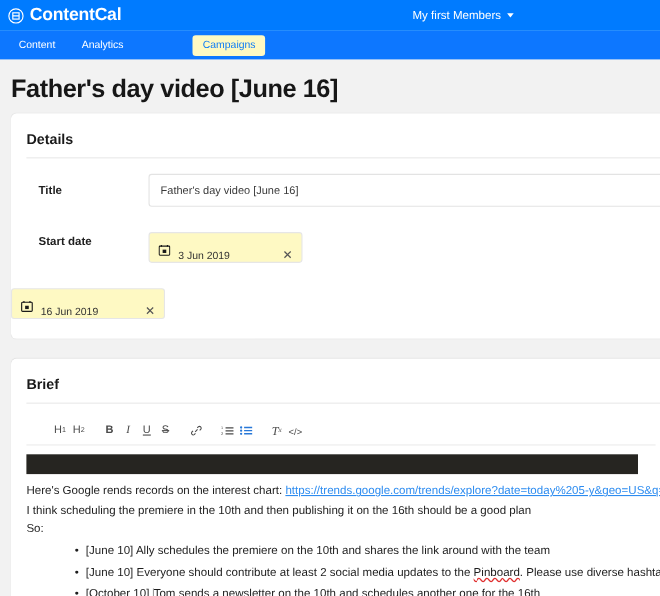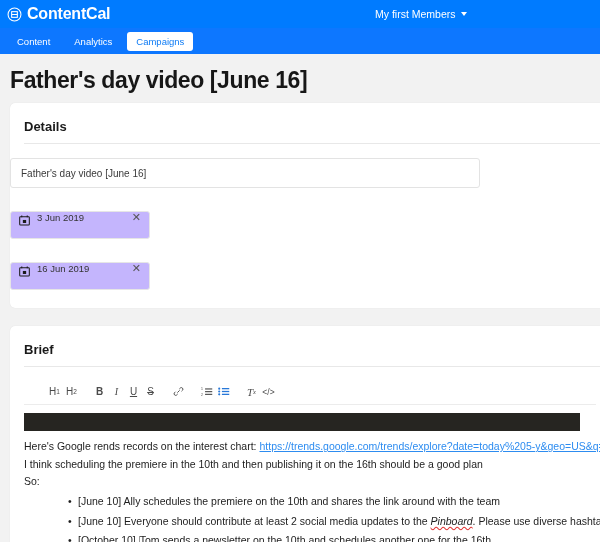--- a/index.html
+++ b/index.html
@@ -70,22 +70,23 @@
     border-radius: 3px;
     display: flex;
     align-items: center;
     color: #ffffff;
     font-size: 9.5px;
     font-weight: 400;
     cursor: pointer;
     white-space: nowrap;
   }
   .tab.active {
-    background: #ffffff;
+    background: #fef9c3;
     color: #0f7cf5;
+    margin-left: 48px;
   }
 
   
   .page-title {
     font-size: 23px;
     font-weight: 700;
     color: #171717;
     letter-spacing: -0.4px;
     padding: 14px 0 10px 10px;
     line-height: 1.1;
@@ -138,23 +139,23 @@
     align-items: center;
     padding: 0 10px;
     font-size: 10px;
     color: #3a3a3a;
   }
   .date-input {
     height: 28px;
     width: 140px;
     border: 1px solid #e6e6e6;
     border-radius: 3px;
-    background: #c4b5fd;
-    display: flex;
-    align-items: flex-start;
+    background: #fef9c3;
+    display: flex;
+    align-items: flex-end;
     padding: 0 8px;
     gap: 7px;
     position: relative;
     margin-top: 11px;
   }
   .date-value {
     font-size: 9.5px;
     color: #333333;
     flex: 1;
   }
@@ -227,21 +228,20 @@
   }
   .ed-list li:before {
     content: "•";
     position: absolute;
     left: 0;
     color: #1d1d1d;
   }
   .spell {
     text-decoration: underline wavy #e03131;
     text-decoration-skip-ink: none;
-    font-style: italic;
   }
   .caret-bar {
     display: inline-block;
     width: 1px;
     height: 9px;
     background: #9a9a9a;
     vertical-align: -1px;
   }
 </style>
 </head>
@@ -273,26 +273,28 @@
 
 <div class="page-title">Father's day video [June 16]</div>
 
 <div class="card">
   <div class="card-head">Details</div>
   <div class="card-rule"></div>
 
   <div class="form-body">
 
     <div class="form-row">
+      <div class="form-label">Title</div>
       <div class="text-input" placeholder="Title">
         <span>Father's day video [June 16]</span>
       </div>
     </div>
 
     <div class="form-row">
+      <div class="form-label">Start date</div>
       <div class="date-input">
         <span>
           <svg width="11" height="11" viewBox="0 0 16 16">
             <rect x="1" y="2.6" width="14" height="12" rx="1.2" fill="none" stroke="#1a1a1a" stroke-width="1.5"></rect>
             <line x1="4" y1="0.9" x2="4" y2="3.4" stroke="#1a1a1a" stroke-width="1.6"></line>
             <line x1="12" y1="0.9" x2="12" y2="3.4" stroke="#1a1a1a" stroke-width="1.6"></line>
             <rect x="5.6" y="7.2" width="4.8" height="4.4" fill="#1a1a1a"></rect>
           </svg>
         </span>
         <span class="date-value">3 Jun 2019</span>

